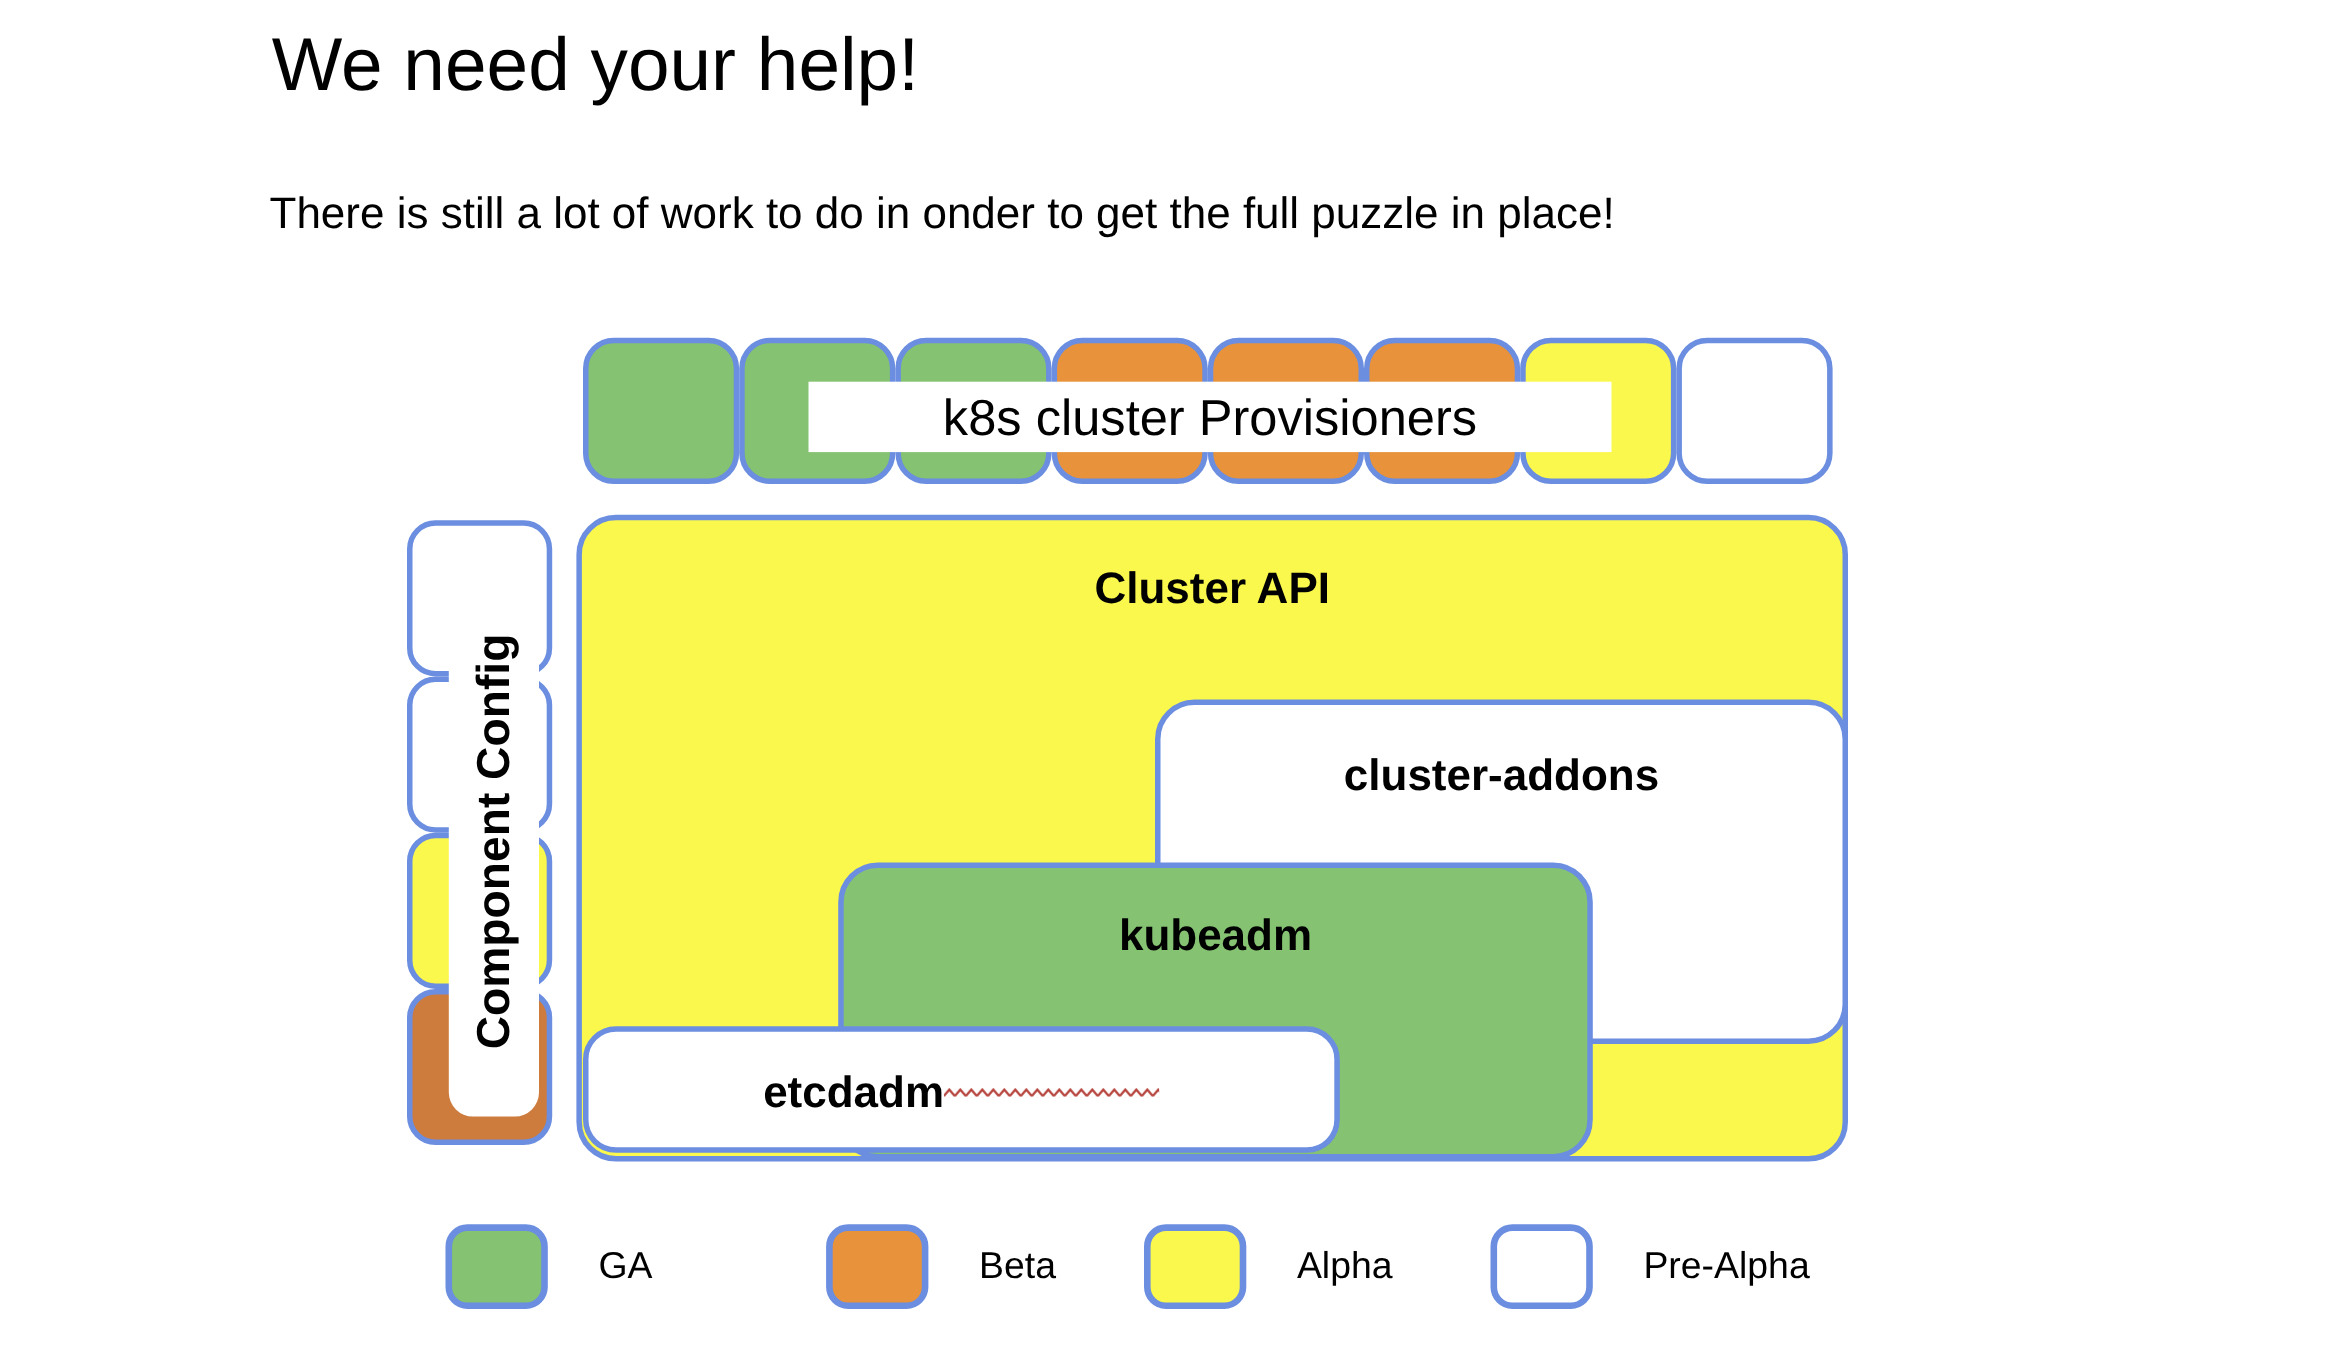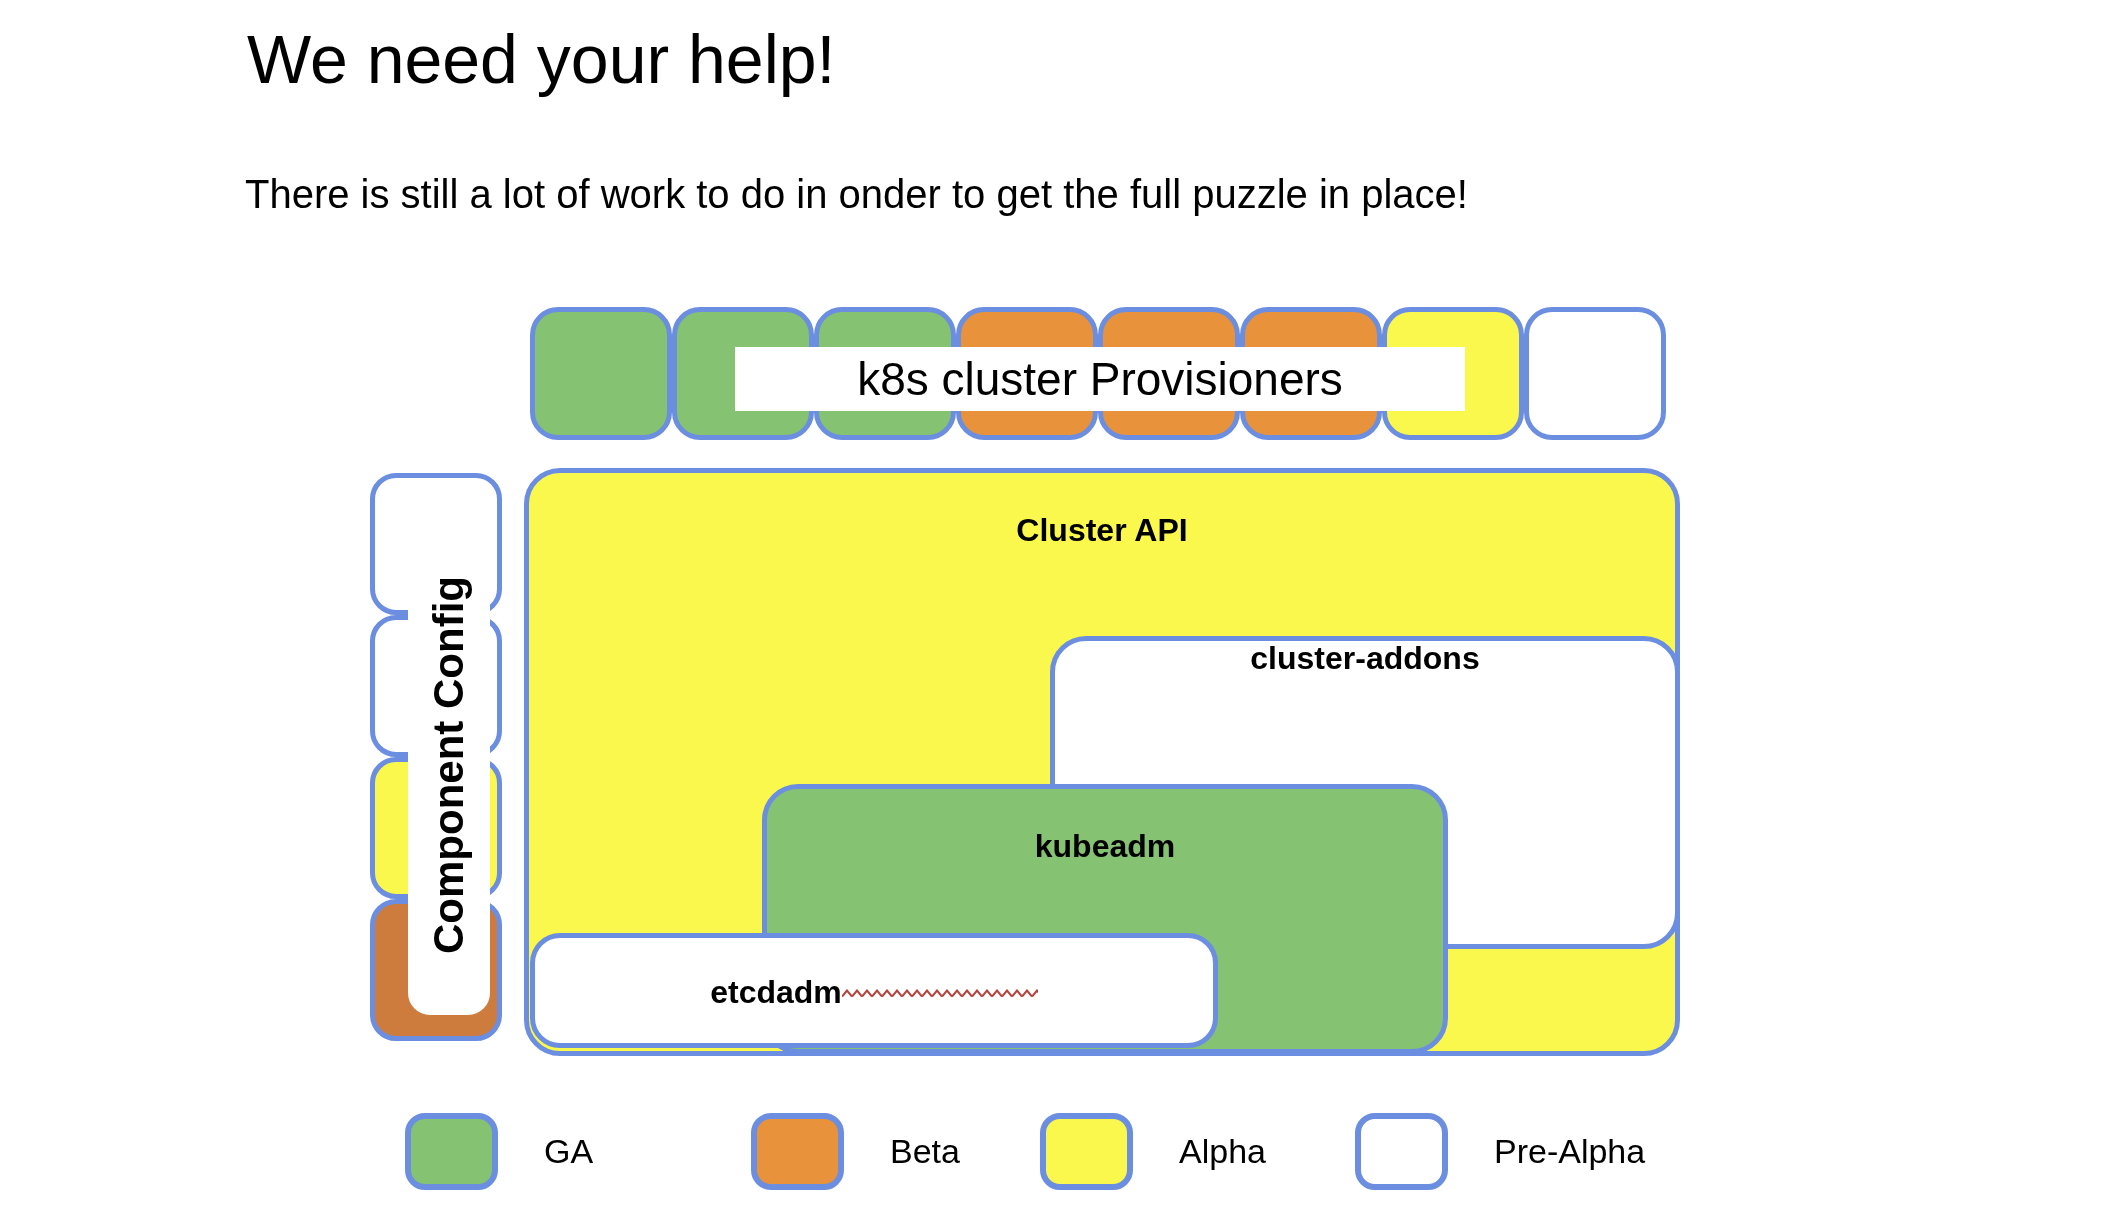--- a/index.html
+++ b/index.html
@@ -44,24 +44,24 @@
     transform:rotate(-90deg);white-space:nowrap;
     font-size:42px;font-weight:700;
   }
   
   .box{
     position:absolute;box-sizing:border-box;
     border:5px solid var(--blue);border-radius:36px;background:#fff;
     text-align:center;
   }
   .box .box-title{
-    font-size:32px;font-weight:700;line-height:1.1;
+    font-size:40px;font-weight:700;line-height:1.1;
   }
   .box-cluster-api{left:524px;top:468px;width:1156px;height:588px;z-index:1;padding-top:40px;}
-  .box-addons{left:1050px;top:636px;width:630px;height:313px;z-index:2;}
+  .box-addons{left:1050px;top:636px;width:630px;height:313px;z-index:2;padding-top:42px;}
   .box-kubeadm{left:762px;top:784px;width:686px;height:270px;z-index:3;padding-top:40px;}
   .box-etcdadm{
     left:530px;top:933px;width:688px;height:115px;z-index:4;border-radius:30px;
     display:flex;flex-direction:row;align-items:center;justify-content:center;
     padding-top:4px;
   }
   .squiggle{margin-top:2px;display:block;}
   
   .legend-item{
     position:absolute;top:1113px;height:77px;display:flex;align-items:center;

